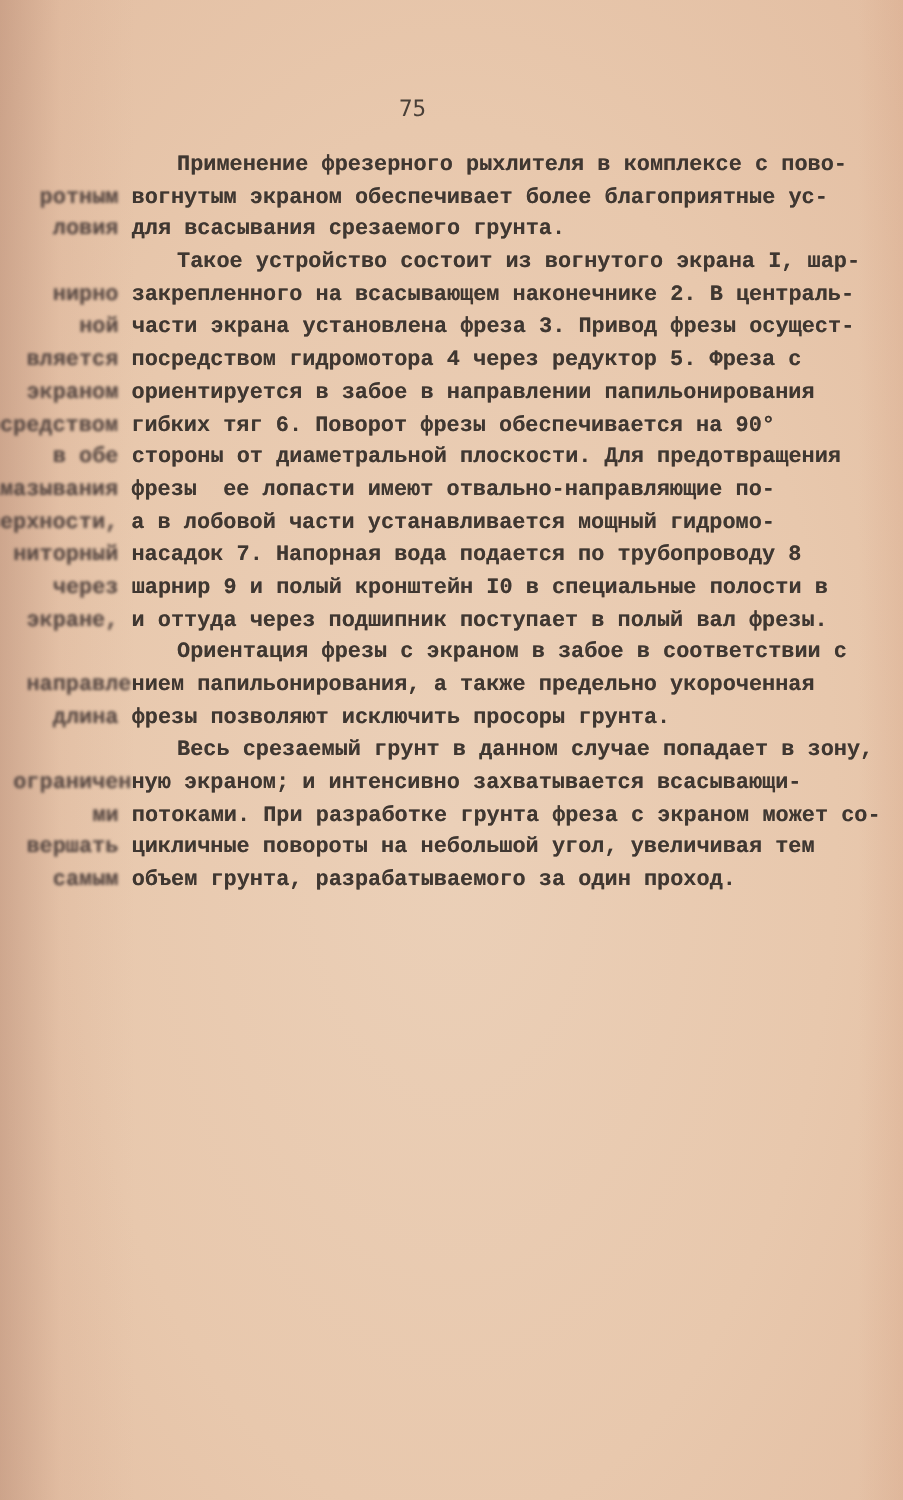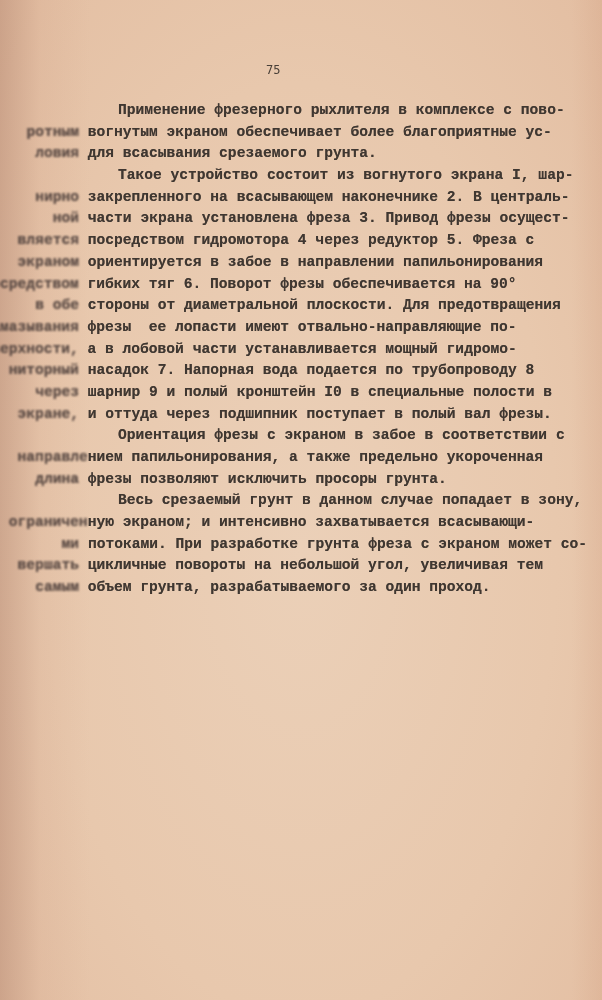--- a/index.html
+++ b/index.html
@@ -11,21 +11,21 @@
       position: relative;
       width: 602px; height: 1000px;
       background:
         linear-gradient(to right, rgba(160,110,90,0.35) 0px, rgba(200,150,125,0.15) 40px, rgba(0,0,0,0) 90px),
         linear-gradient(to left, rgba(200,140,110,0.18) 0px, rgba(0,0,0,0) 30px),
         radial-gradient(ellipse at 50% 55%, #ebd0b8 0%, #e8c8ad 60%, #e3bea2 100%);
     }
     .page-number {
       position: absolute; left: 266px; top: 63px;
       font-family: "DejaVu Sans Mono", monospace;
-      font-size: 12px; color: #4a4038; letter-spacing: 0;
+      font-size: 15px; color: #4a4038; letter-spacing: 0;
     }
     .body-text {
       position: absolute; left: 88px; top: 100px; width: 520px;
       font-family: "Liberation Mono", monospace;
       font-size: 14.6px; line-height: 21.7px;
       color: #3f3731;
       white-space: pre;
       font-weight: bold;
       text-shadow: 0 0 0.4px rgba(60,50,45,0.6);
     }

